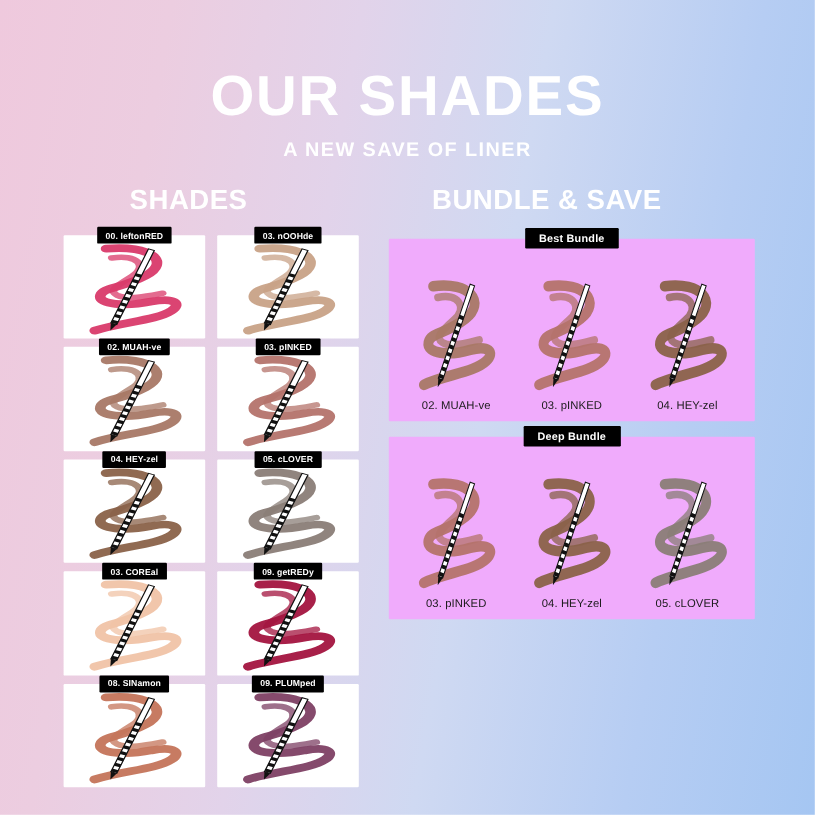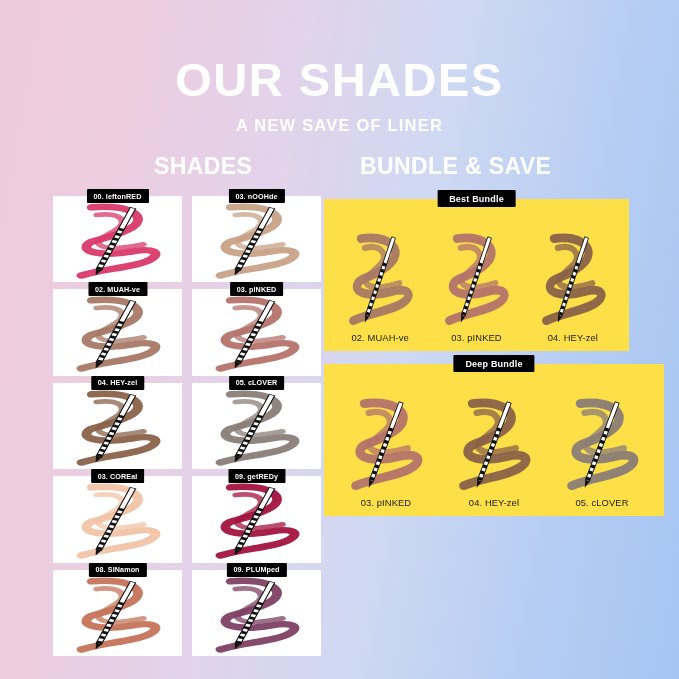--- a/index.html
+++ b/index.html
@@ -20,49 +20,49 @@
   .hdr .sub{
     margin-top:6px;font-size:16.5px;font-weight:bold;color:#ffffff;
     letter-spacing:1.2px;
   }
 
   
   .sec-title{
     position:absolute;font-size:23px;font-weight:bold;color:#ffffff;
     letter-spacing:.4px;white-space:nowrap;
   }
-  #shades-title{left:108px;top:153px;margin-left:46px;}
+  #shades-title{left:108px;top:153px;}
   #bundle-title{left:360px;top:153px;}
 
   
   .shades-grid{
-    position:absolute;left:53px;top:196px;width:268px;height:460px;
+    position:absolute;left:53px;top:196px;width:246px;height:460px;
     display:grid;grid-template-columns:1fr 1fr;grid-template-rows:repeat(5,1fr);
     gap:7px 10px;
   }
   .shade-card{
     position:relative;background:#ffffff;border-radius:1px;
     display:flex;align-items:center;justify-content:center;
     overflow:visible;
   }
   .chip{
     position:absolute;top:-7px;left:50%;transform:translateX(-50%);
     background:#000000;color:#ffffff;font-size:7.2px;font-weight:bold;
     padding:2.5px 7px;white-space:nowrap;letter-spacing:.1px;z-index:5;
     border-radius:1px;
   }
   .swatch-wrap{width:100%;height:100%;position:relative;}
   .swatch-wrap svg{position:absolute;inset:0;width:100%;height:100%;}
 
   
   .bundle-panel{
-    position:absolute;background:#fde047;border-radius:1px;
+    position:absolute;background:#f0abfc;border-radius:1px;
   }
   #panel-best{left:324px;top:199px;width:305px;height:152px;}
-  #panel-deep{left:324px;top:364px;width:340px;height:152px;}
+  #panel-deep{left:324px;top:364px;width:305px;height:152px;}
   .bundle-chip{
     position:absolute;top:-9px;left:50%;transform:translateX(-50%);
     background:#000000;color:#ffffff;font-size:9px;font-weight:bold;
     padding:3.5px 12px;white-space:nowrap;z-index:6;letter-spacing:.2px;
     border-radius:1px;
   }
   .bundle-row{
     position:absolute;left:8px;right:8px;top:12px;bottom:8px;
     display:grid;grid-template-columns:1fr 1fr 1fr;
   }

